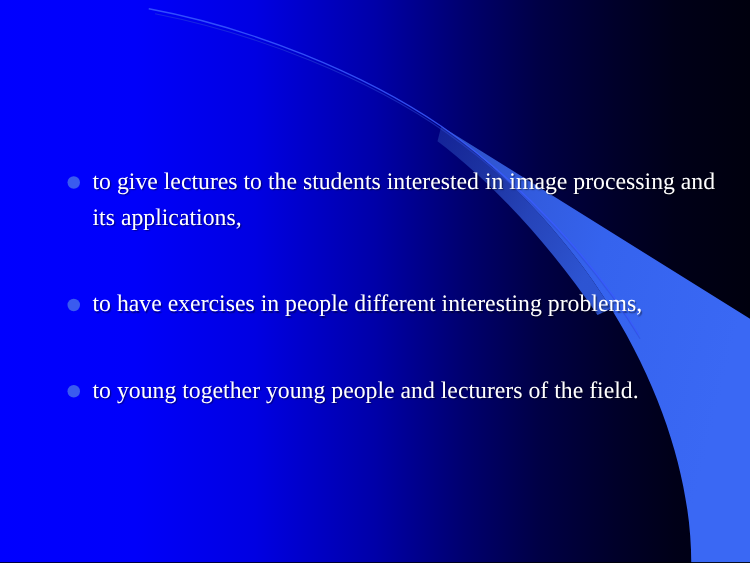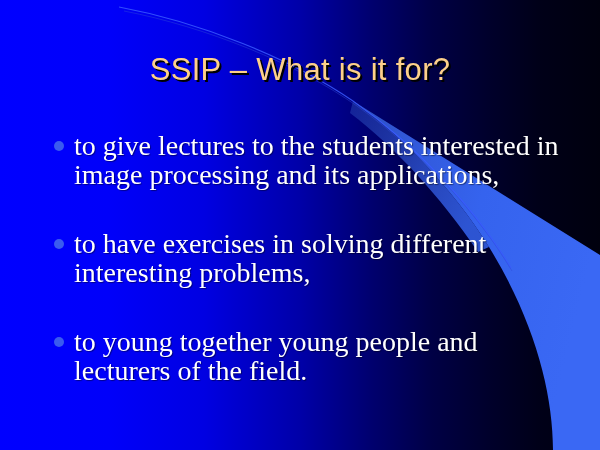--- a/index.html
+++ b/index.html
@@ -56,21 +56,21 @@
     position: absolute;
     left: 53px;
     top: 131px;
     width: 520px;
   }
   .bullet-item {
     position: relative;
     padding-left: 21px;
     margin-bottom: 40px;
     color: #ffffff;
-    font-size: 28px;
+    font-size: 19px;
     line-height: 29px;
     font-family: "Liberation Serif", "DejaVu Serif", serif;
     text-shadow: 1px 1px 1px rgba(0,0,0,0.45);
   }
   .bullet-item:last-child { margin-bottom: 0; }
   .bullet-mark {
     position: absolute;
     left: 1px;
     top: 10px;
     width: 10px;
@@ -110,34 +110,31 @@
     <path d="M 353,101
              C 400,134 452,187 489,247
              L 478,252
              C 440,196 395,147 350,113 Z" fill="url(#slimGrad)" opacity="0.85"></path>
 
     <path d="M 119,7 C 200,22 290,58 353,101 C 420,148 476,210 511,268" fill="none" stroke="#3a5bff" stroke-width="1.1" opacity="0.85"></path>
 
     <path d="M 124,11 C 206,27 296,63 357,106 C 423,153 478,214 512,271" fill="none" stroke="#2e4ad8" stroke-width="0.9" opacity="0.5"></path>
   </svg>
 
-  <div id="title-block">
-    <span id="title-text">SSIP – What is it for?</span>
-  </div>
 
   <div id="body-block">
 
     <div class="bullet-item">
       <span class="bullet-mark"></span>
       <span class="bullet-text">to give lectures to the students interested in image processing and its applications,</span>
     </div>
 
     <div class="bullet-item">
       <span class="bullet-mark"></span>
-      <span class="bullet-text">to have exercises in solving different interesting problems,</span>
+      <span class="bullet-text">to have exercises in people different interesting problems,</span>
     </div>
 
     <div class="bullet-item">
       <span class="bullet-mark"></span>
       <span class="bullet-text">to young together young people and lecturers of the field.</span>
     </div>
 
   </div>
 
 </div>

